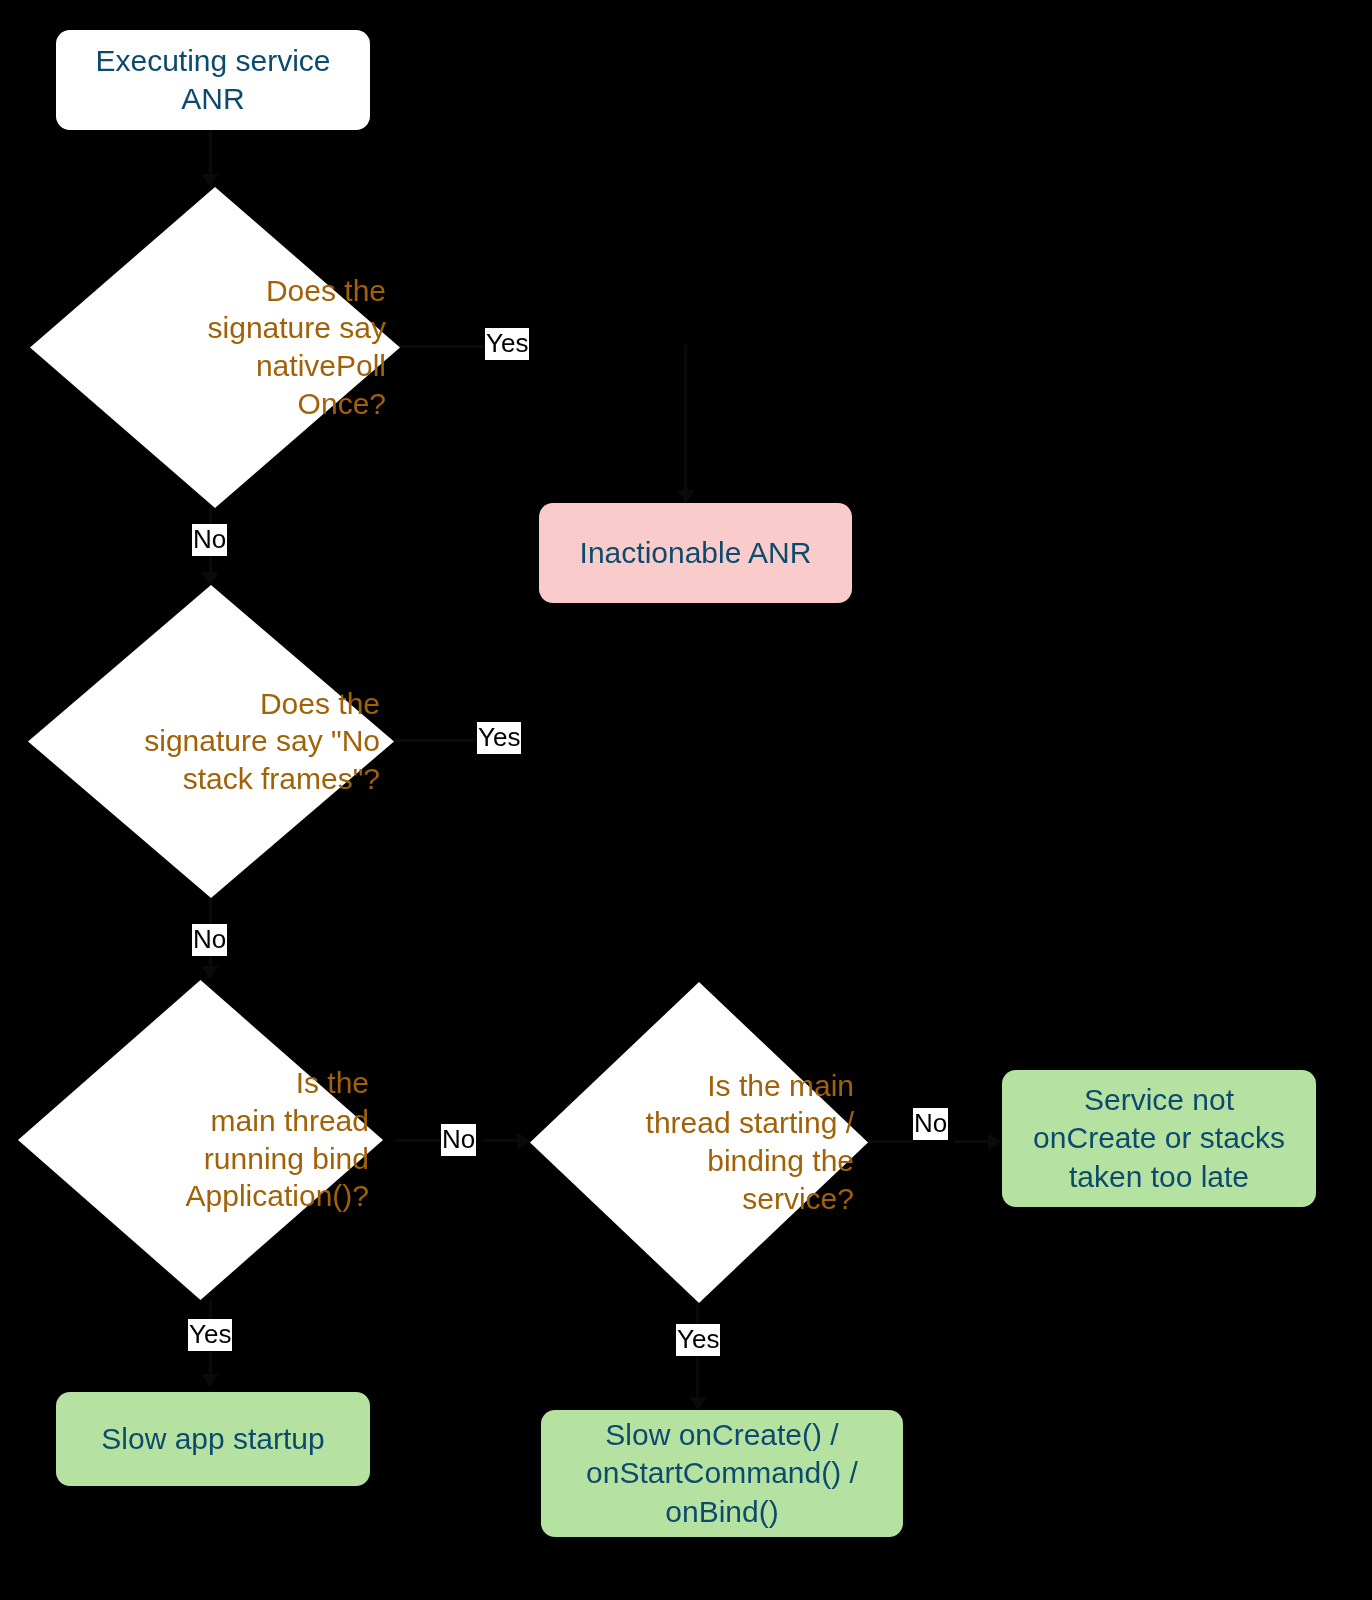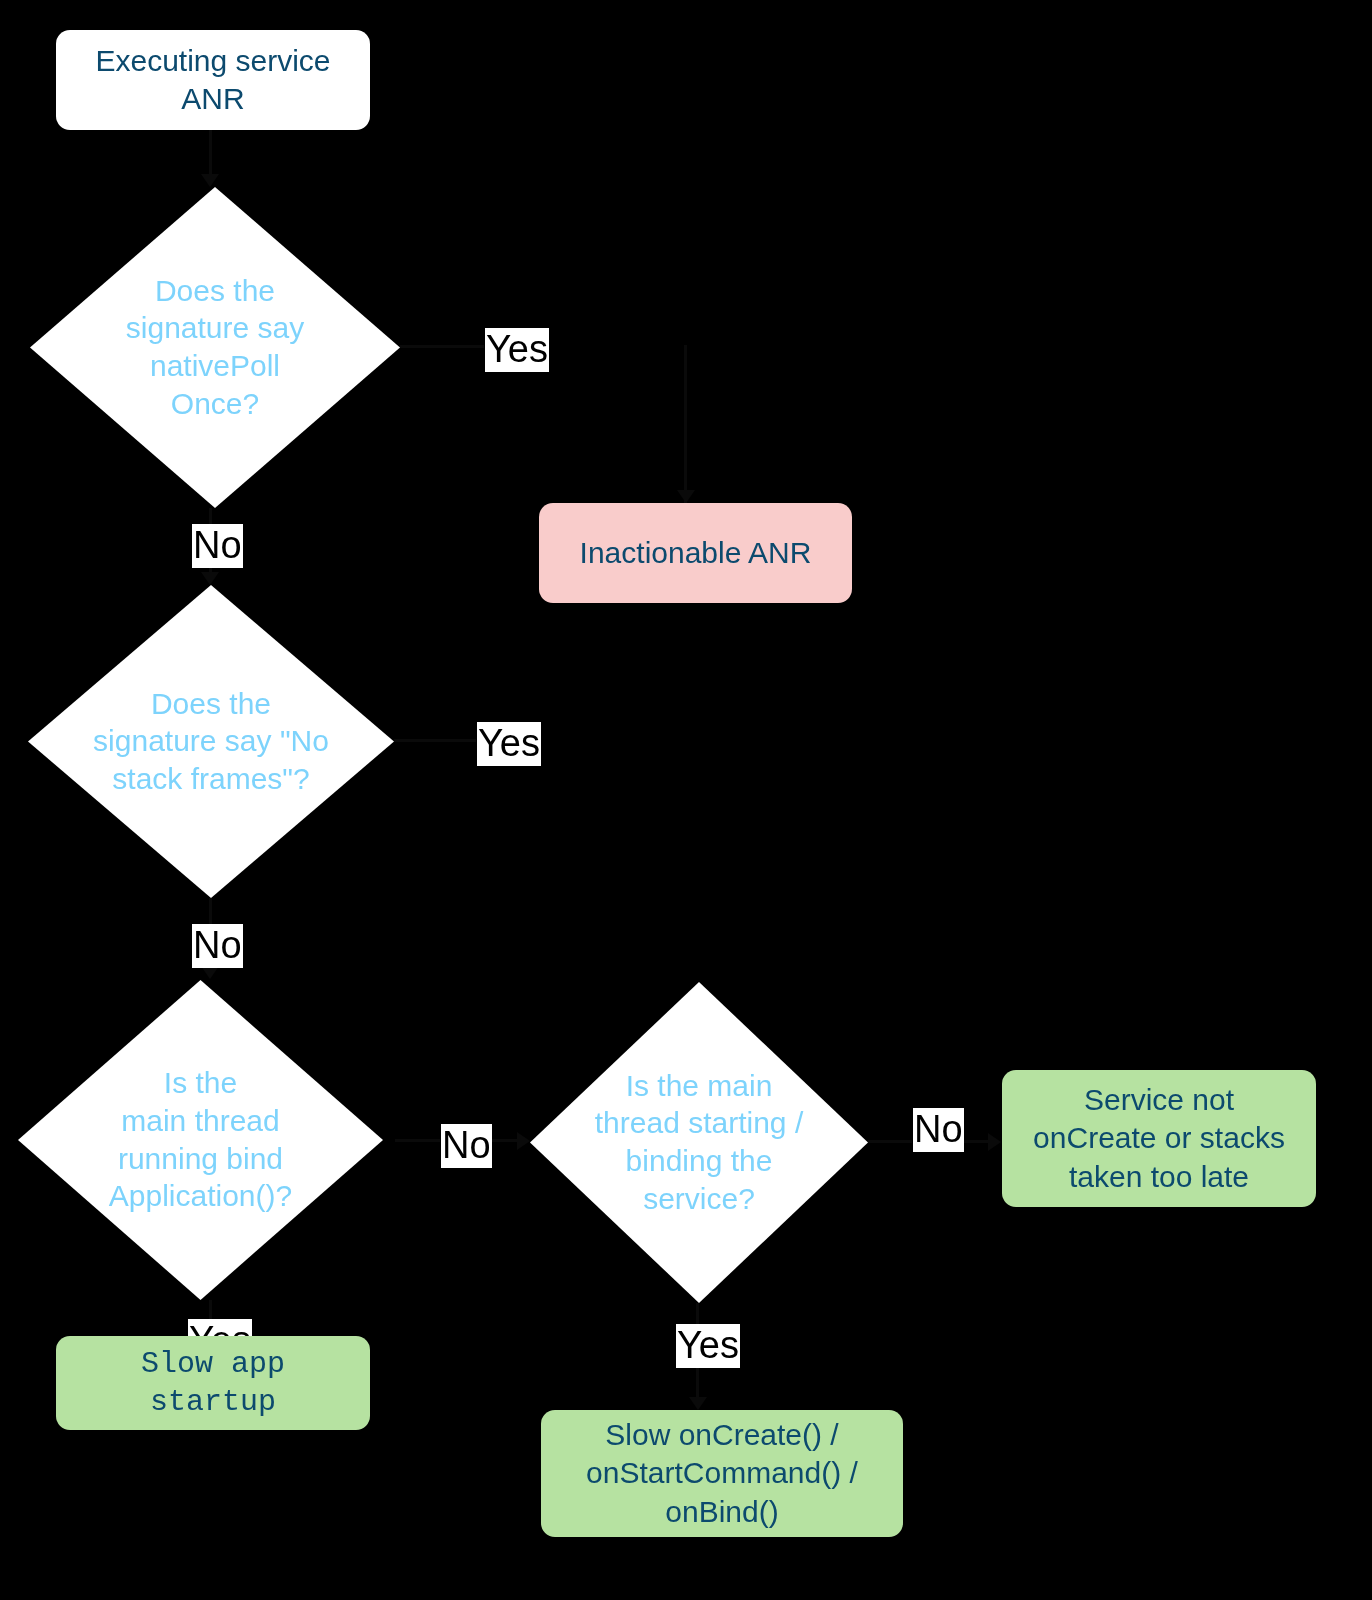--- a/index.html
+++ b/index.html
@@ -54,35 +54,35 @@
     background: #ffffff;
     clip-path: polygon(50% 0%, 100% 50%, 50% 100%, 0% 50%);
     -webkit-clip-path: polygon(50% 0%, 100% 50%, 50% 100%, 0% 50%);
   }
   .node-diamond .dia-text {
     position: absolute;
     left: 0;
     width: 100%;
     top: 50%;
     transform: translateY(-50%);
-    text-align: center;
-    color: #7dd3fc;
+    text-align: right;
+    color: #a16207;
     font-size: 30px;
     line-height: 1.26;
     white-space: pre-line;
     padding: 0 14px;
     box-sizing: border-box;
   }
 
   
   .edge-label {
     position: absolute;
     background: #ffffff;
     color: #000000;
-    font-size: 38px;
+    font-size: 26px;
     line-height: 1.0;
     padding: 2px 1px 4px 1px;
     white-space: nowrap;
   }
 
   
   .edge-line {
     position: absolute;
     background: #0a0a0a;
   }
@@ -184,19 +184,19 @@
   <div class="edge-label" style="left:913px; top:1108px;">No</div>
 
   <div class="node-rect green" style="left:1002px; top:1070px; width:314px; height:137px;">Service not
 onCreate or stacks
 taken too late</div>
 
   <div class="edge-label" style="left:188px; top:1319px;">Yes</div>
 
   <div class="edge-label" style="left:676px; top:1324px;">Yes</div>
 
-  <div class="node-rect green" style="left:56px; top:1336px; width:314px; height:94px;font-family:Liberation Mono, monospace;">Slow app startup</div>
+  <div class="node-rect green" style="left:56px; top:1392px; width:314px; height:94px;">Slow app startup</div>
 
   <div class="node-rect green" style="left:541px; top:1410px; width:362px; height:127px;">Slow onCreate() /
 onStartCommand() /
 onBind()</div>
 
 </div>
 
 </body></html>

